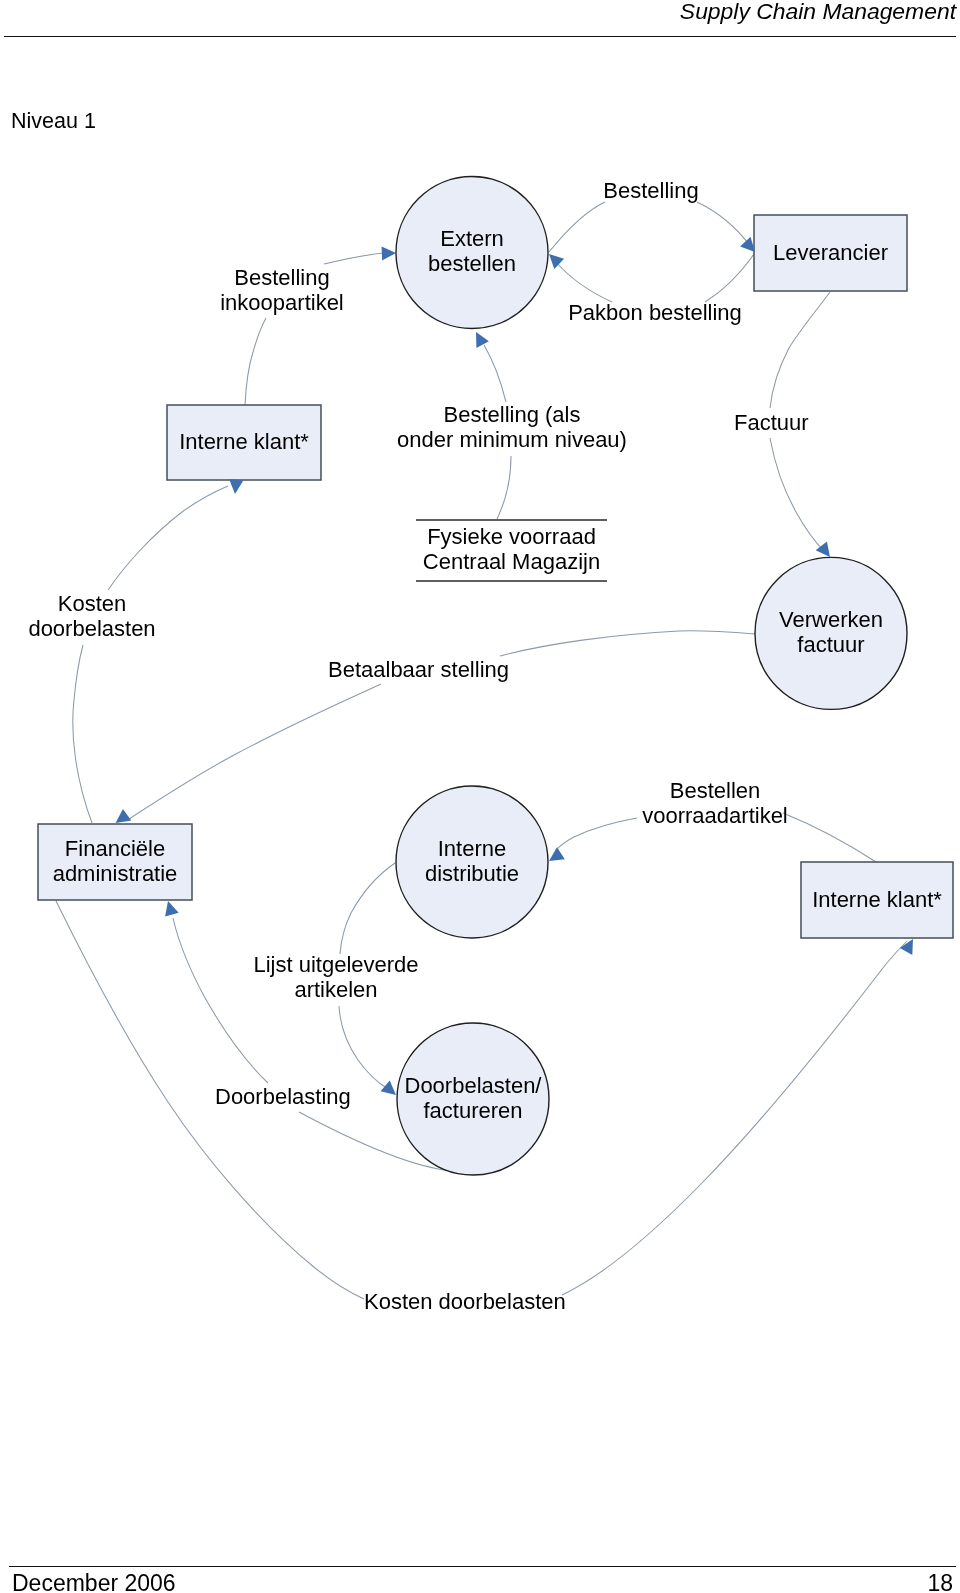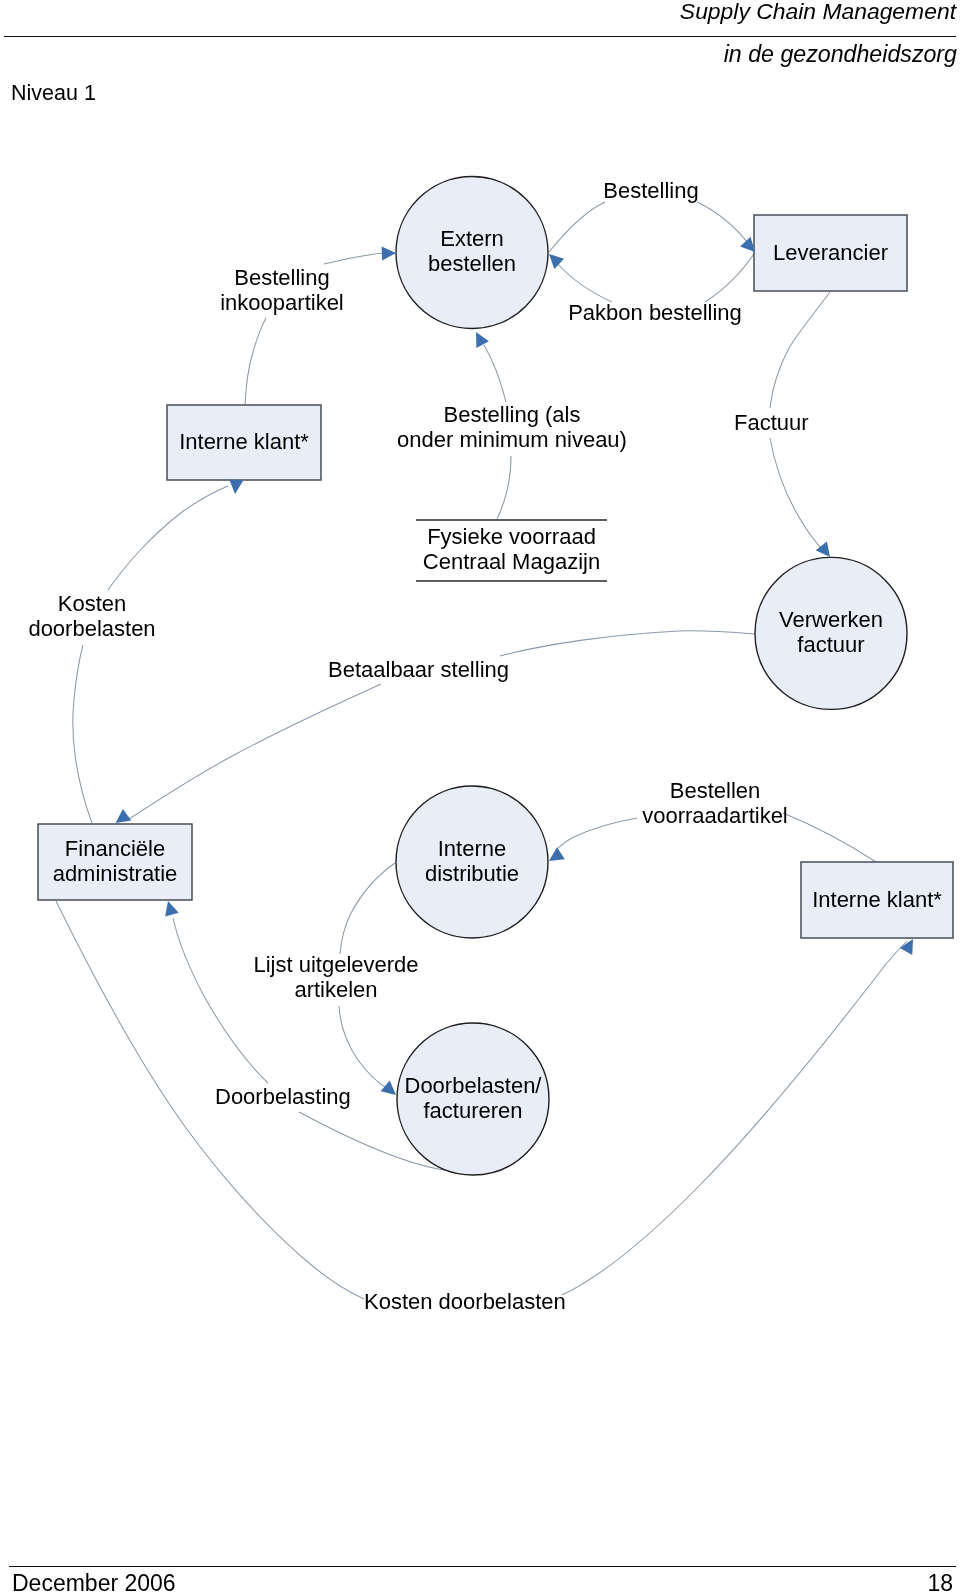--- a/index.html
+++ b/index.html
@@ -1,34 +1,33 @@
 <!DOCTYPE html>
 <html><head>
 <meta charset="utf-8">
 <style>
   html,body{margin:0;padding:0;}
   body{width:960px;height:1593px;background:#fff;font-family:"Liberation Sans",sans-serif;overflow:hidden;position:relative;}
   .page{position:absolute;inset:0;text-align:center;}
   .hdr-title{position:absolute;right:4px;top:-2px;font-style:italic;font-size:22.9px;color:#000;}
   .hdr-rule{position:absolute;left:4px;top:36px;width:952px;height:0;border-top:1.7px solid #111;}
   .hdr-sub{position:absolute;right:3px;top:41px;font-style:italic;font-size:23.2px;color:#000;}
-  .niveau{position:absolute;left:11px;top:81px;font-size:21.5px;color:#000;}
+  .niveau{position:absolute;left:11px;top:109px;font-size:21.5px;color:#000;}
   .ftr-rule{position:absolute;left:9px;top:1566px;width:947px;height:0;border-top:1.7px solid #111;}
   .ftr-left{position:absolute;left:12px;top:1570px;font-size:23px;}
   .ftr-right{position:absolute;right:7px;top:1570px;font-size:23px;}
   svg.diagram{position:absolute;left:0;top:0;width:960px;height:1593px;}
   text.lbl{font-family:"Liberation Sans",sans-serif;font-size:22.0px;fill:#000;}
 </style>
 </head>
 <body>
 
 <div class="page">
   <div class="hdr-title">Supply Chain Management</div>
   <div class="hdr-rule"></div>
-  <div class="hdr-sub">in de gezondheidszorg</div>
   <div class="niveau">Niveau 1</div>
 
   <svg class="diagram" viewBox="0 0 960 1593">
     <g id="conn-layer">
         <path d="M 549 252 C 570 226 588 210 605 202 M 697 202 C 718 212 737 228 751 247" fill="none" stroke="#8b99a9" stroke-width="1.05"></path>
         <path d="M 245 405 C 246 385 248 368 253 352 M 253 352 C 257 338 261 327 266 318 M 324 264 C 345 259 365 255 383 253" fill="none" stroke="#8b99a9" stroke-width="1.05"></path>
         <path d="M 754 254 C 740 274 724 290 705 302 M 612 302 C 590 292 570 278 556 262" fill="none" stroke="#8b99a9" stroke-width="1.05"></path>
         <path d="M 497 519 C 506 500 511 480 511 456 M 506 402 C 501 382 494 362 484 345" fill="none" stroke="#8b99a9" stroke-width="1.05"></path>
         <path d="M 830 292 C 816 311 800 330 789 348 M 789 348 C 779 367 772 390 770 408 M 770 438 C 774 460 782 487 796 512 M 796 512 C 806 530 816 543 824 551" fill="none" stroke="#8b99a9" stroke-width="1.05"></path>
         <path d="M 755 634 C 730 632 705 630 679 631 M 679 631 C 615 634 545 644 500 656 M 381 684 C 340 703 296 722 234 755 M 234 755 C 195 776 155 802 126 821" fill="none" stroke="#8b99a9" stroke-width="1.05"></path>

